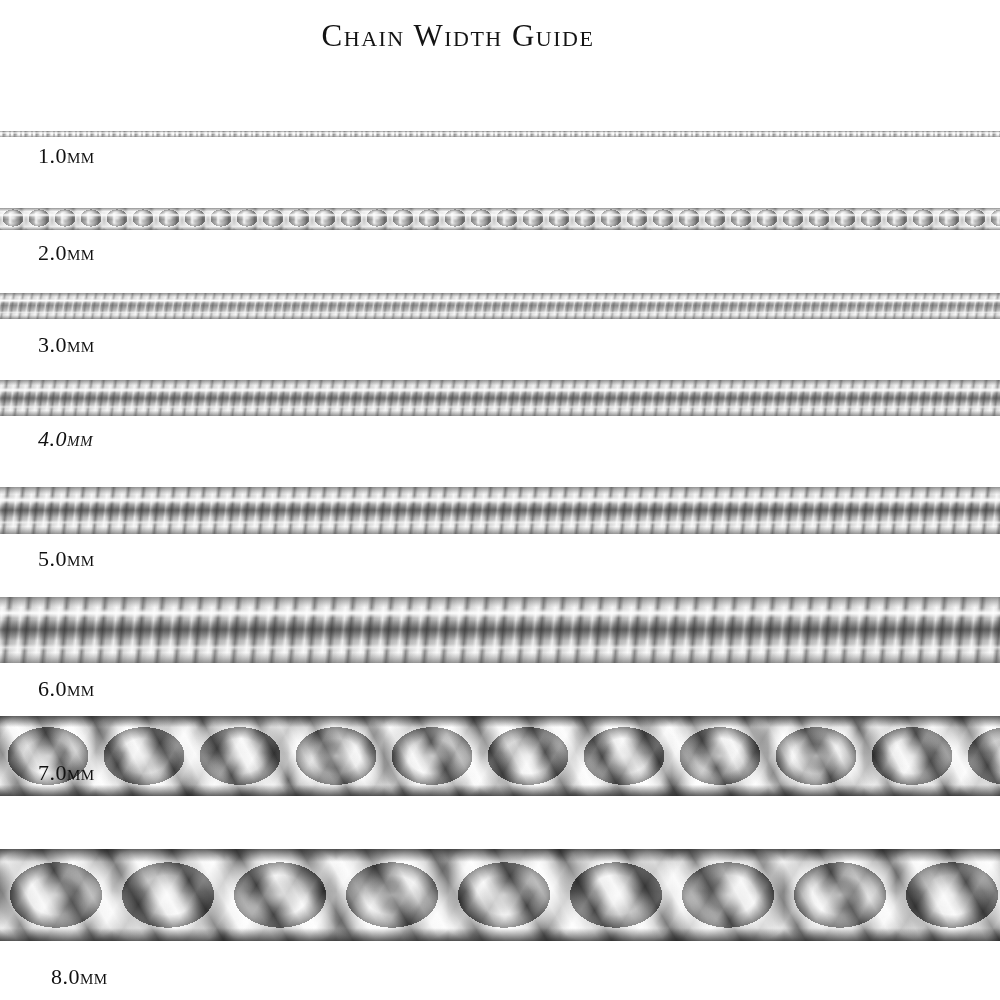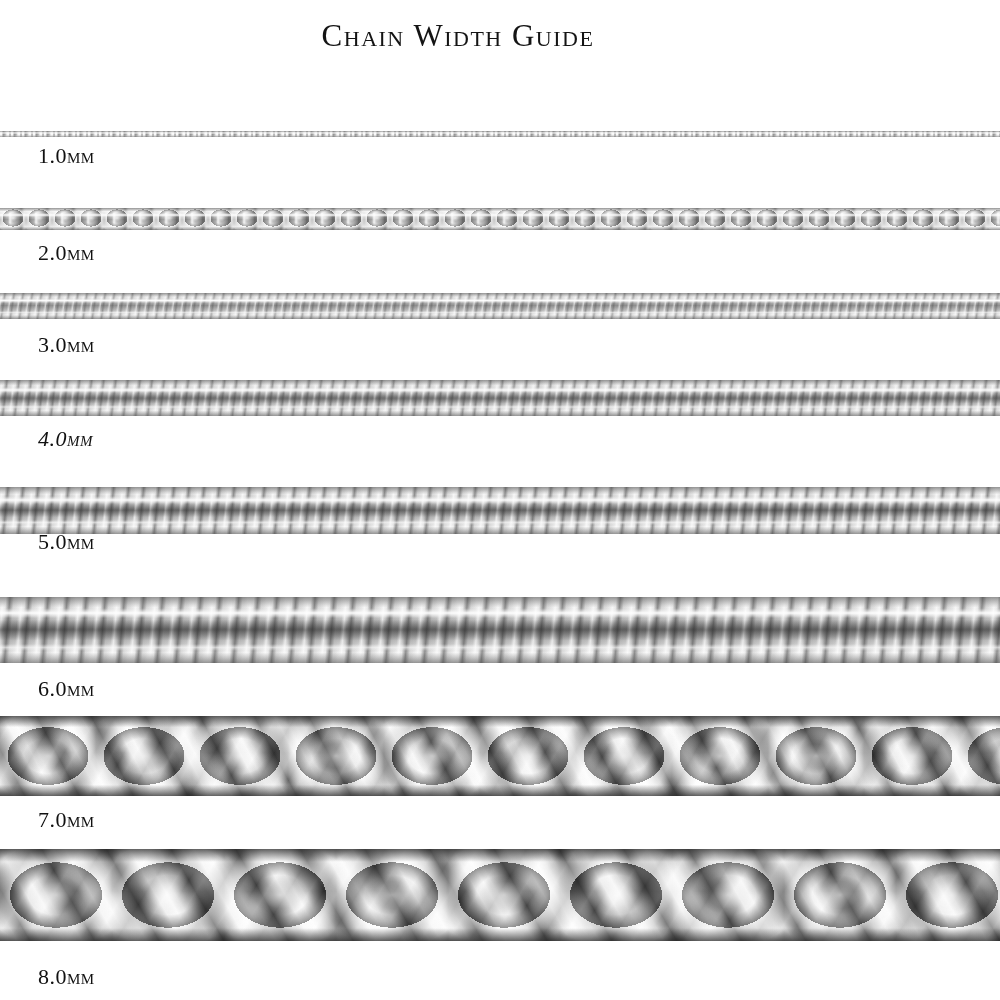--- a/index.html
+++ b/index.html
@@ -207,21 +207,21 @@
         rgba(150,150,150,0.20) 11px,
         rgba(255,255,255,0.0) 15px);"></div>
     <div class="tex" style="background:linear-gradient(to bottom,
         rgba(255,255,255,0) 36%,
         rgba(35,35,35,0.40) 50%,
         rgba(255,255,255,0) 64%);"></div>
     <div class="edge"></div>
     <div class="spec" style="top:9px;height:8px;"></div>
     <div class="spec" style="top:33px;height:5px;opacity:0.6;"></div>
   </div>
-  <div class="label" style="top:529px;">5.0mm</div>
+  <div class="label" style="top:546px;">5.0mm</div>
 </div>
 
 <div class="row">
   <div class="chain" style="top:597px;height:66px;">
     <div class="body"></div>
     <div class="tex" style="background:repeating-linear-gradient(95deg,
         rgba(255,255,255,0.0) 0px,
         rgba(255,255,255,0.65) 3px,
         rgba(255,255,255,0.0) 6px,
         rgba(55,55,55,0.52) 10px,
@@ -263,21 +263,21 @@
         rgba(255,255,255,0.10) 40%,
         rgba(0,0,0,0.0) 58%,
         rgba(25,25,25,0.45) 96%);
         background-size:96px 80px;"></div>
     <div class="edge" style="background:linear-gradient(to bottom,
         rgba(30,30,30,0.70) 0%,
         rgba(255,255,255,0) 14%,
         rgba(255,255,255,0) 86%,
         rgba(30,30,30,0.70) 100%);"></div>
   </div>
-  <div class="label" style="top:807px;">7.0mm</div>
+  <div class="label" style="top:760px;">7.0mm</div>
 </div>
 
 <div class="row">
   <div class="chain" style="top:849px;height:92px;">
     <div class="body" style="background:linear-gradient(to bottom,
         #ffffff 0%,#ececec 10%,#b2b2b2 26%,#767676 46%,#a5a5a5 64%,#e5e5e5 84%,#ffffff 100%);"></div>
     <div class="tex" style="background:repeating-linear-gradient(60deg,
         rgba(255,255,255,0.92) 0px,
         rgba(240,240,240,0.75) 7px,
         rgba(150,150,150,0.35) 15px,
@@ -297,14 +297,14 @@
         rgba(255,255,255,0.10) 40%,
         rgba(0,0,0,0.0) 58%,
         rgba(25,25,25,0.45) 96%);
         background-size:112px 92px;"></div>
     <div class="edge" style="background:linear-gradient(to bottom,
         rgba(30,30,30,0.70) 0%,
         rgba(255,255,255,0) 14%,
         rgba(255,255,255,0) 86%,
         rgba(30,30,30,0.70) 100%);"></div>
   </div>
-  <div class="label" style="top:964px;">8.0mm</div>
+  <div class="label" style="top:964px;margin-left:13px;">8.0mm</div>
 </div>
 
 </body></html>

